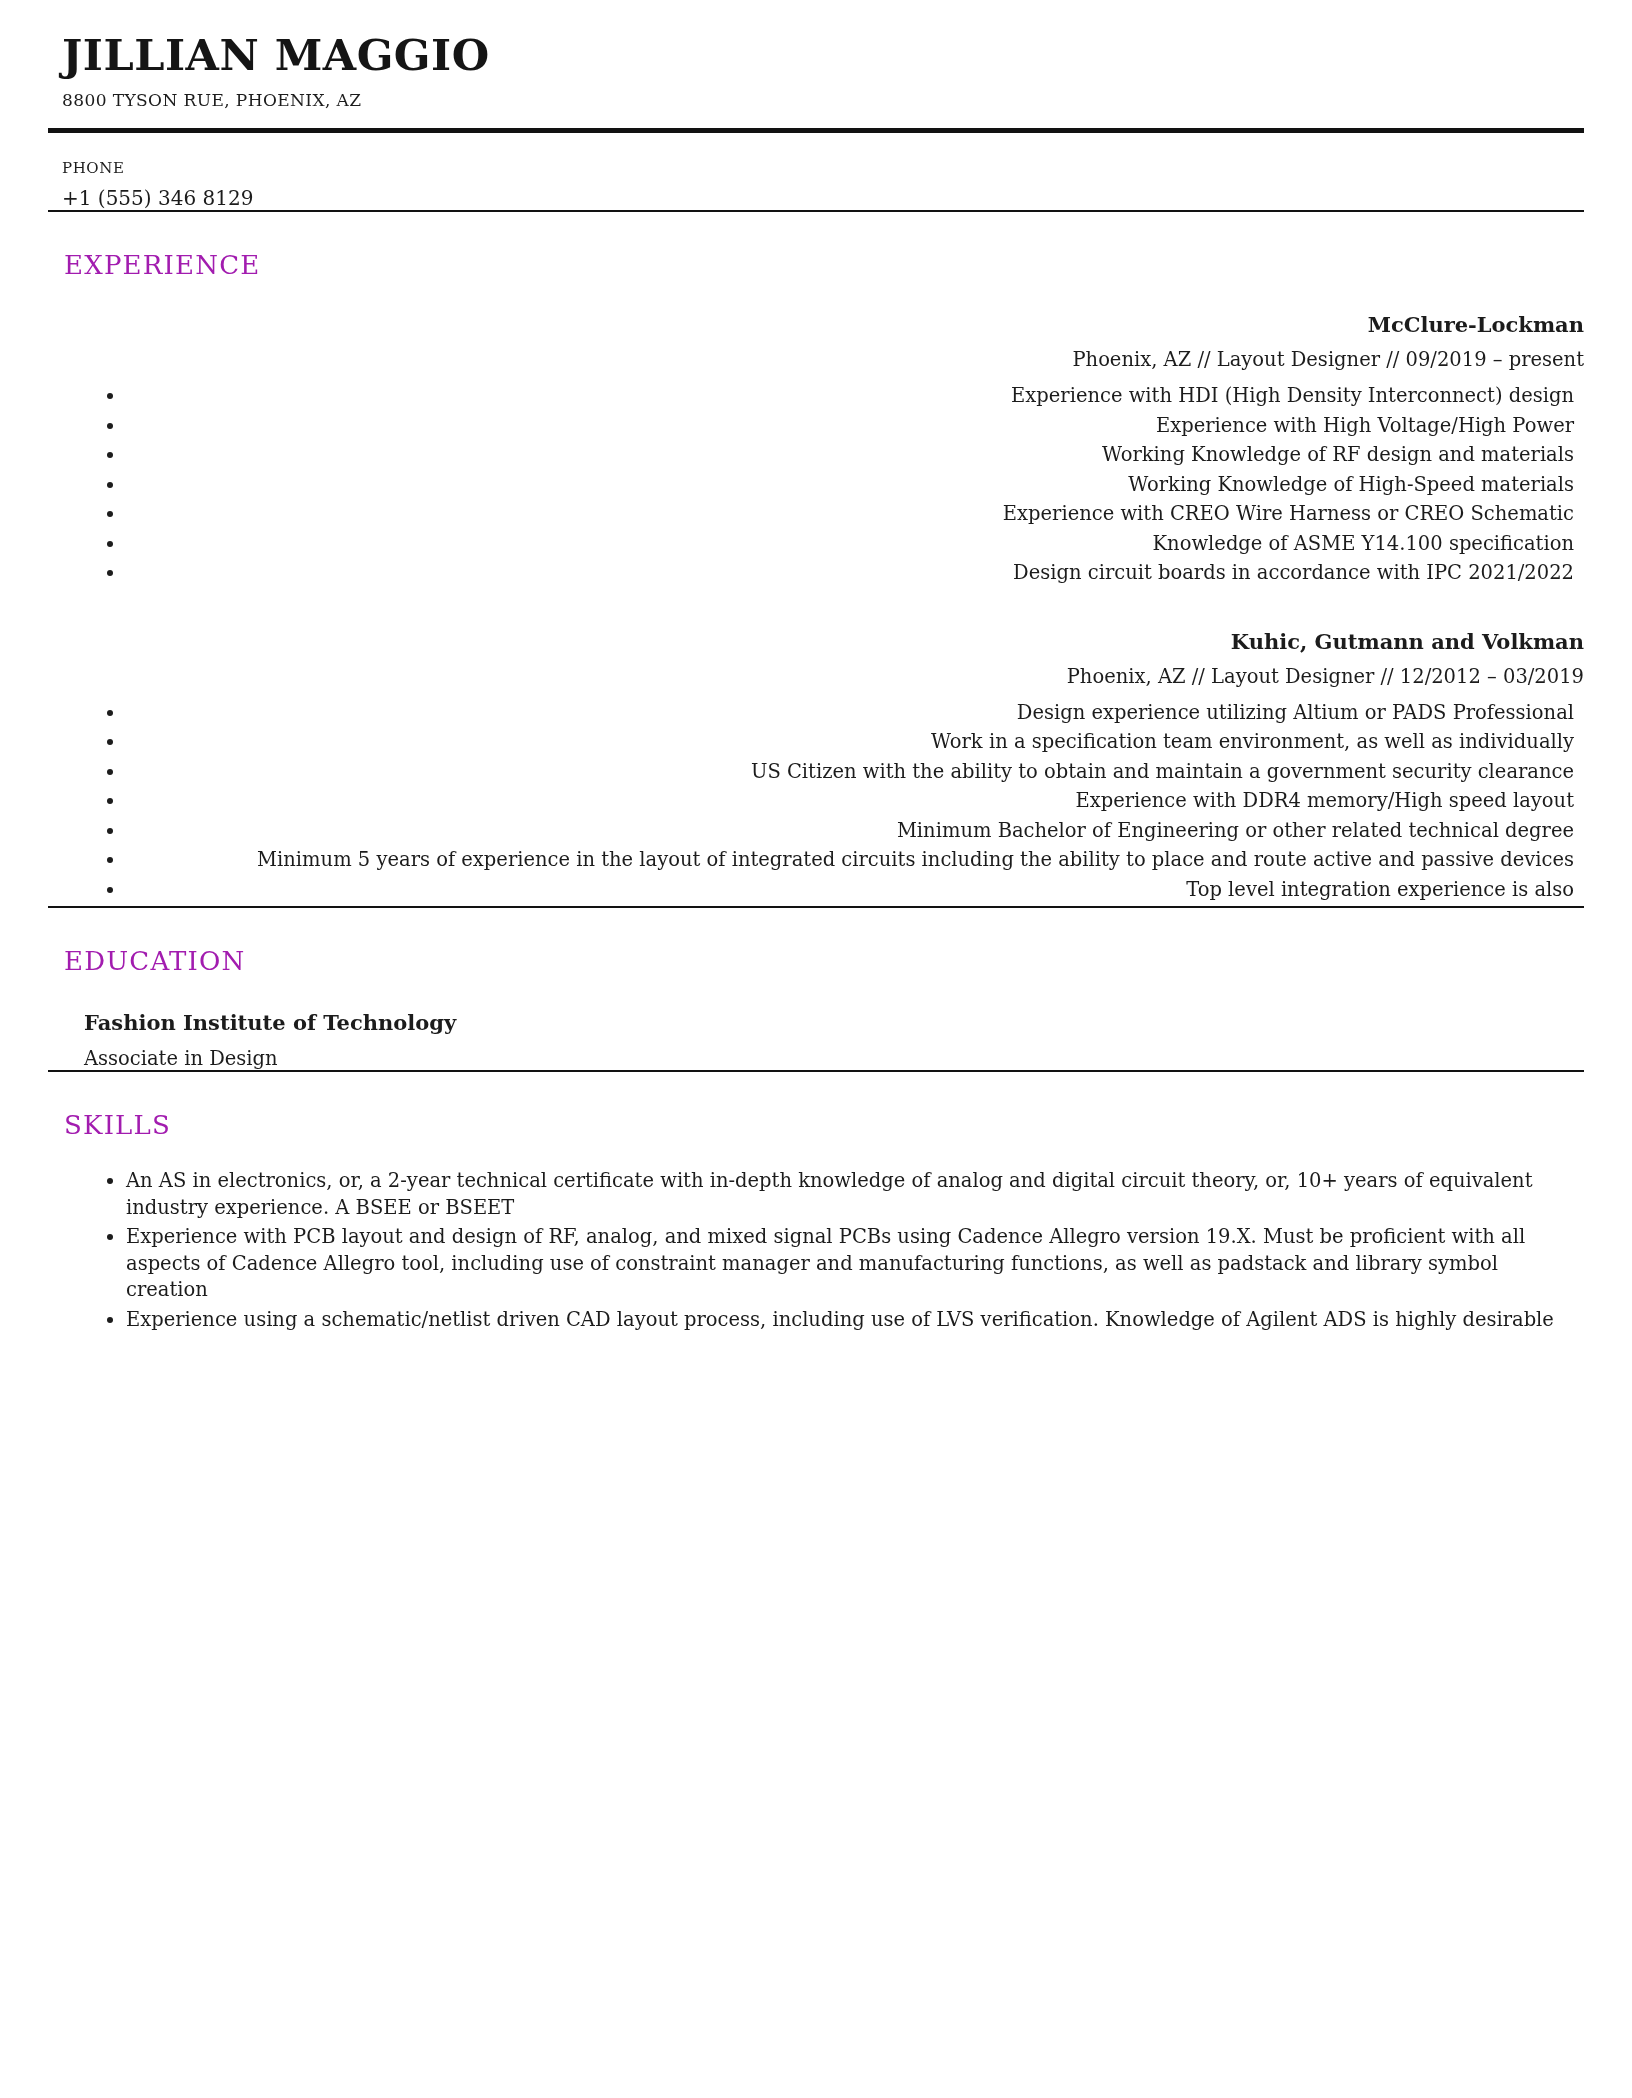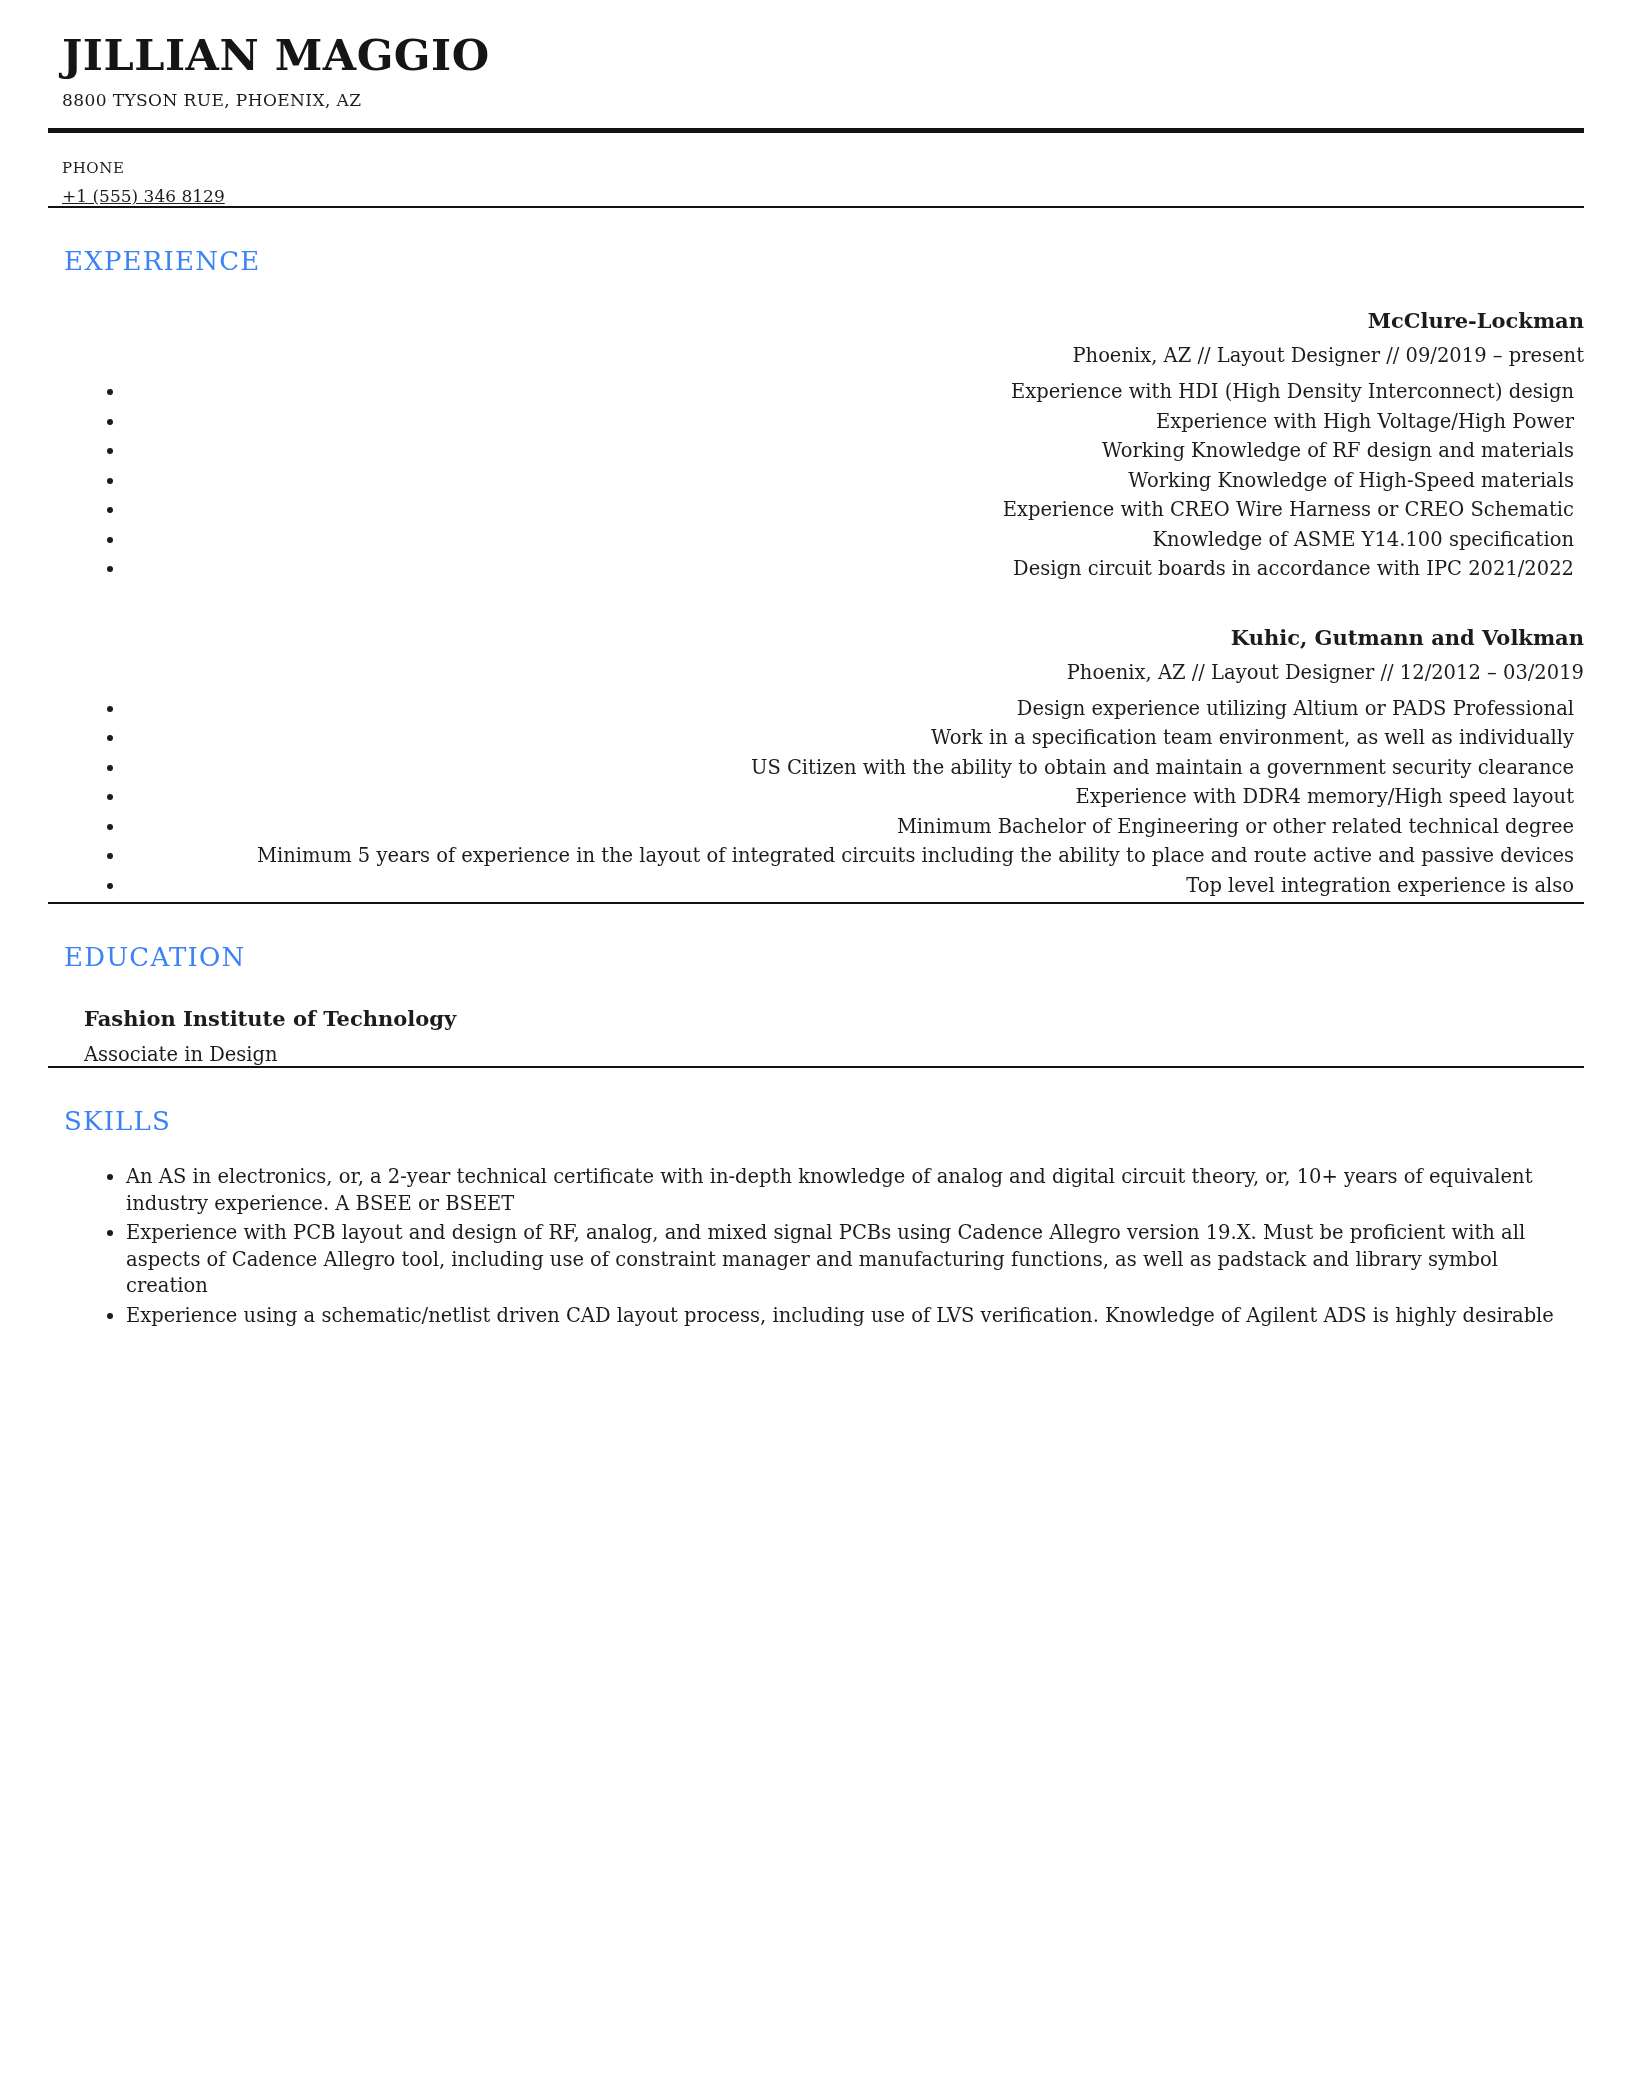--- a/index.html
+++ b/index.html
@@ -30,30 +30,30 @@
   }
 
   
   hr.rule { border: none; margin: 0; }
   hr.thick { border-top: 5px solid #121212; margin-top: 18px; }
   hr.thin  { border-top: 2px solid #121212; }
 
   
   .contact { margin: 26px 0 0 14px; }
   .contact .label { font-size: 15px; letter-spacing: 0.6px; }
-  .contact .value { font-size: 17px; margin-top: 9px; text-decoration: underline; }
+  .contact .value { font-size: 20px; margin-top: 9px; }
   .after-contact { margin-top: 32px; }
 
   
   h2.section-title {
     margin: 38px 0 0 16px;
     font-size: 26px;
     font-weight: 400;
     letter-spacing: 1.2px;
-    color: #3b82f6;
+    color: #a21caf;
   }
 
   .job { margin: 32px 0 0 36px; text-align: right; }
   .job + .job { margin-top: 42px; }
   h3.company {
     margin: 0;
     font-size: 21px;
     font-weight: 700;
   }
   .meta {

